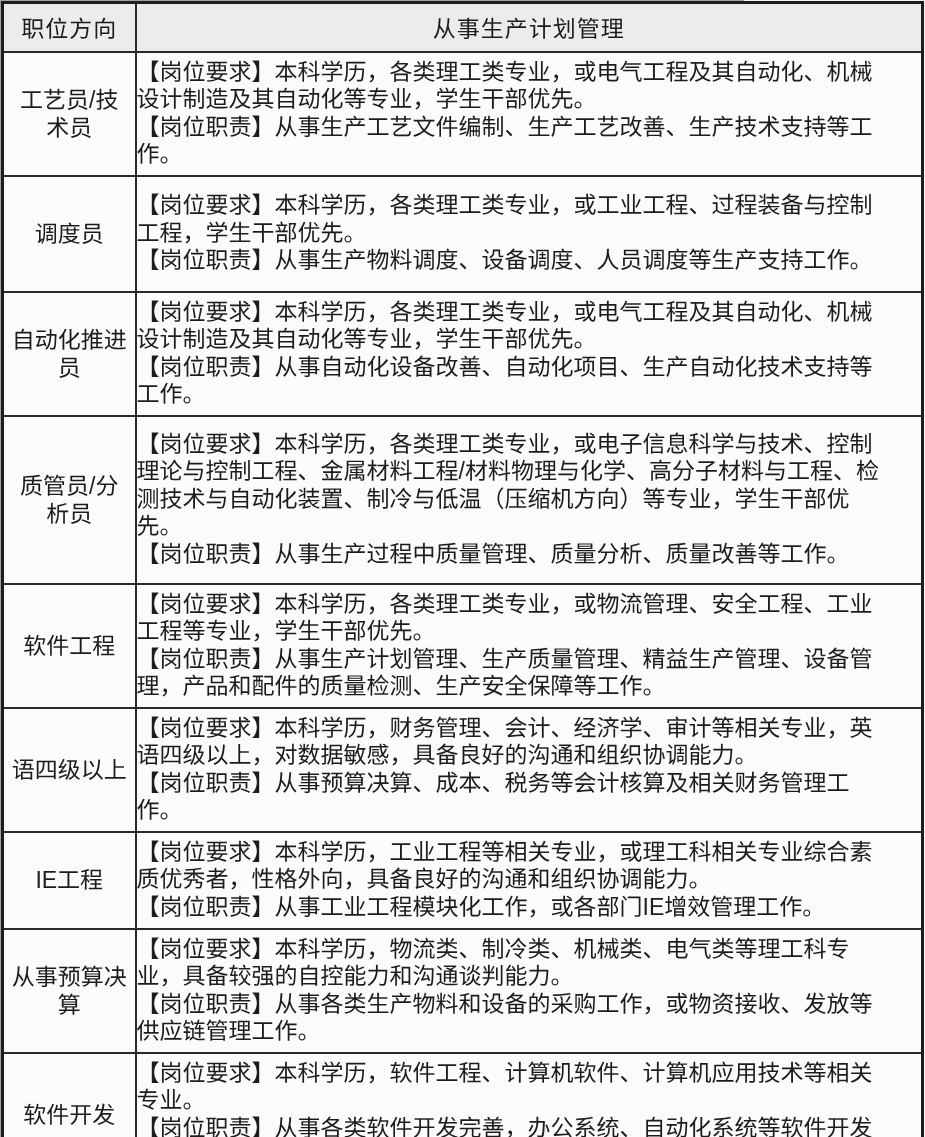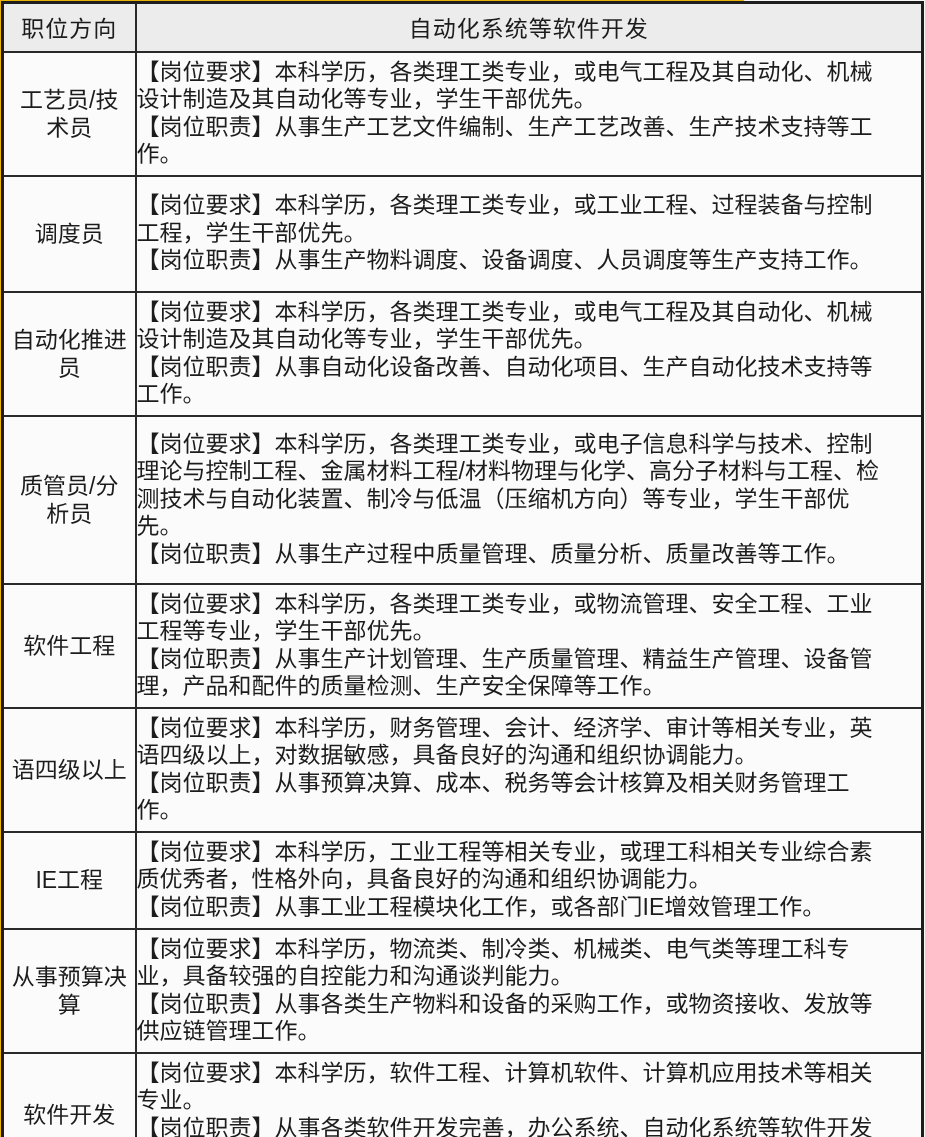--- a/index.html
+++ b/index.html
@@ -4,21 +4,21 @@
 <style>
   * { margin: 0; padding: 0; box-sizing: border-box; }
   html, body {
     width: 925px;
     background: #f6f6f6;
     font-family: "Liberation Sans", "DejaVu Sans", sans-serif;
   }
   .page {
     width: 744px;
     height: 1137px;
-    background: #eab308;
+    background: #a3a3a3;
     padding: 1px;
   }
   table.job-table {
     width: 923px;
     height: 1135px;
     border-collapse: collapse;
     table-layout: fixed;
     background: #fbfbfb;
     border: 3px solid #1d1d1d;
   }
@@ -69,21 +69,21 @@
 
 <div class="page">
   <table class="job-table">
     <colgroup>
       <col class="c-position">
       <col class="c-details">
     </colgroup>
     <thead>
       <tr>
         <th>职位方向</th>
-        <th>自动化系统等软件开发</th>
+        <th>从事生产计划管理</th>
       </tr>
     </thead>
     <tbody>
       <tr class="r1">
         <td class="position-cell">工艺员/技
 术员</td>
         <td class="details-cell">【岗位要求】本科学历，各类理工类专业，或电气工程及其自动化、机械
 设计制造及其自动化等专业，学生干部优先。
 【岗位职责】从事生产工艺文件编制、生产工艺改善、生产技术支持等工
 作。</td>

